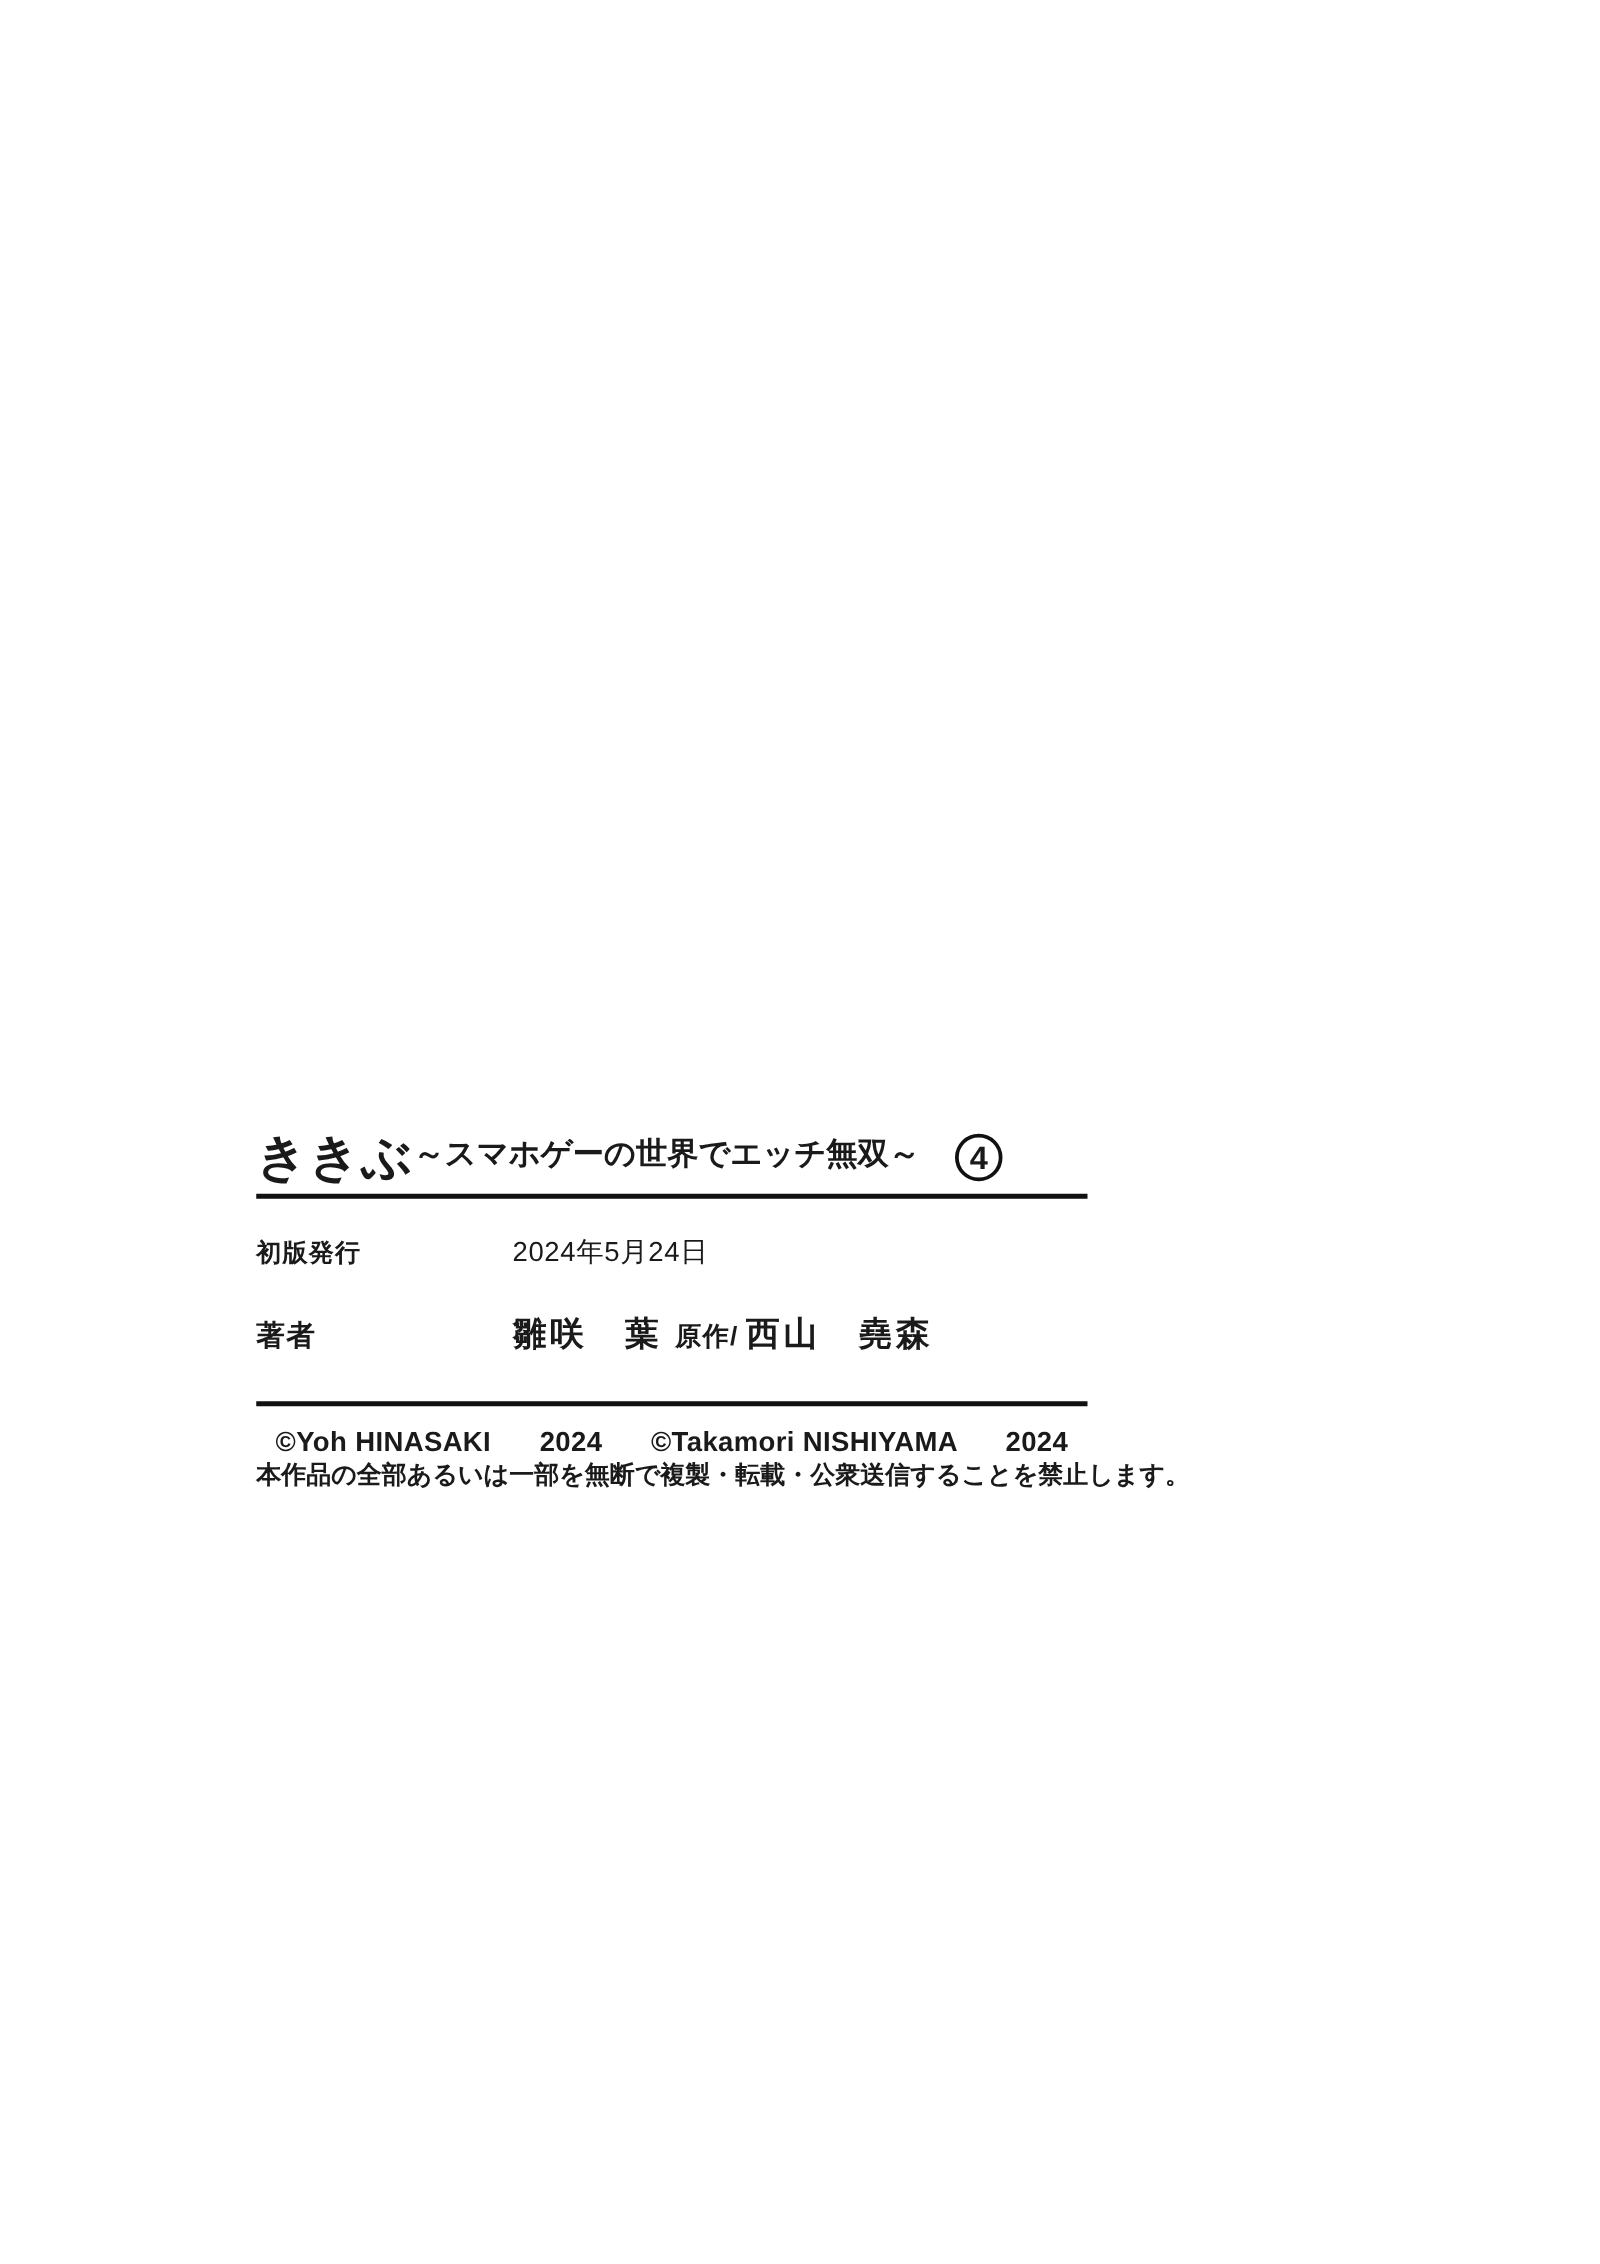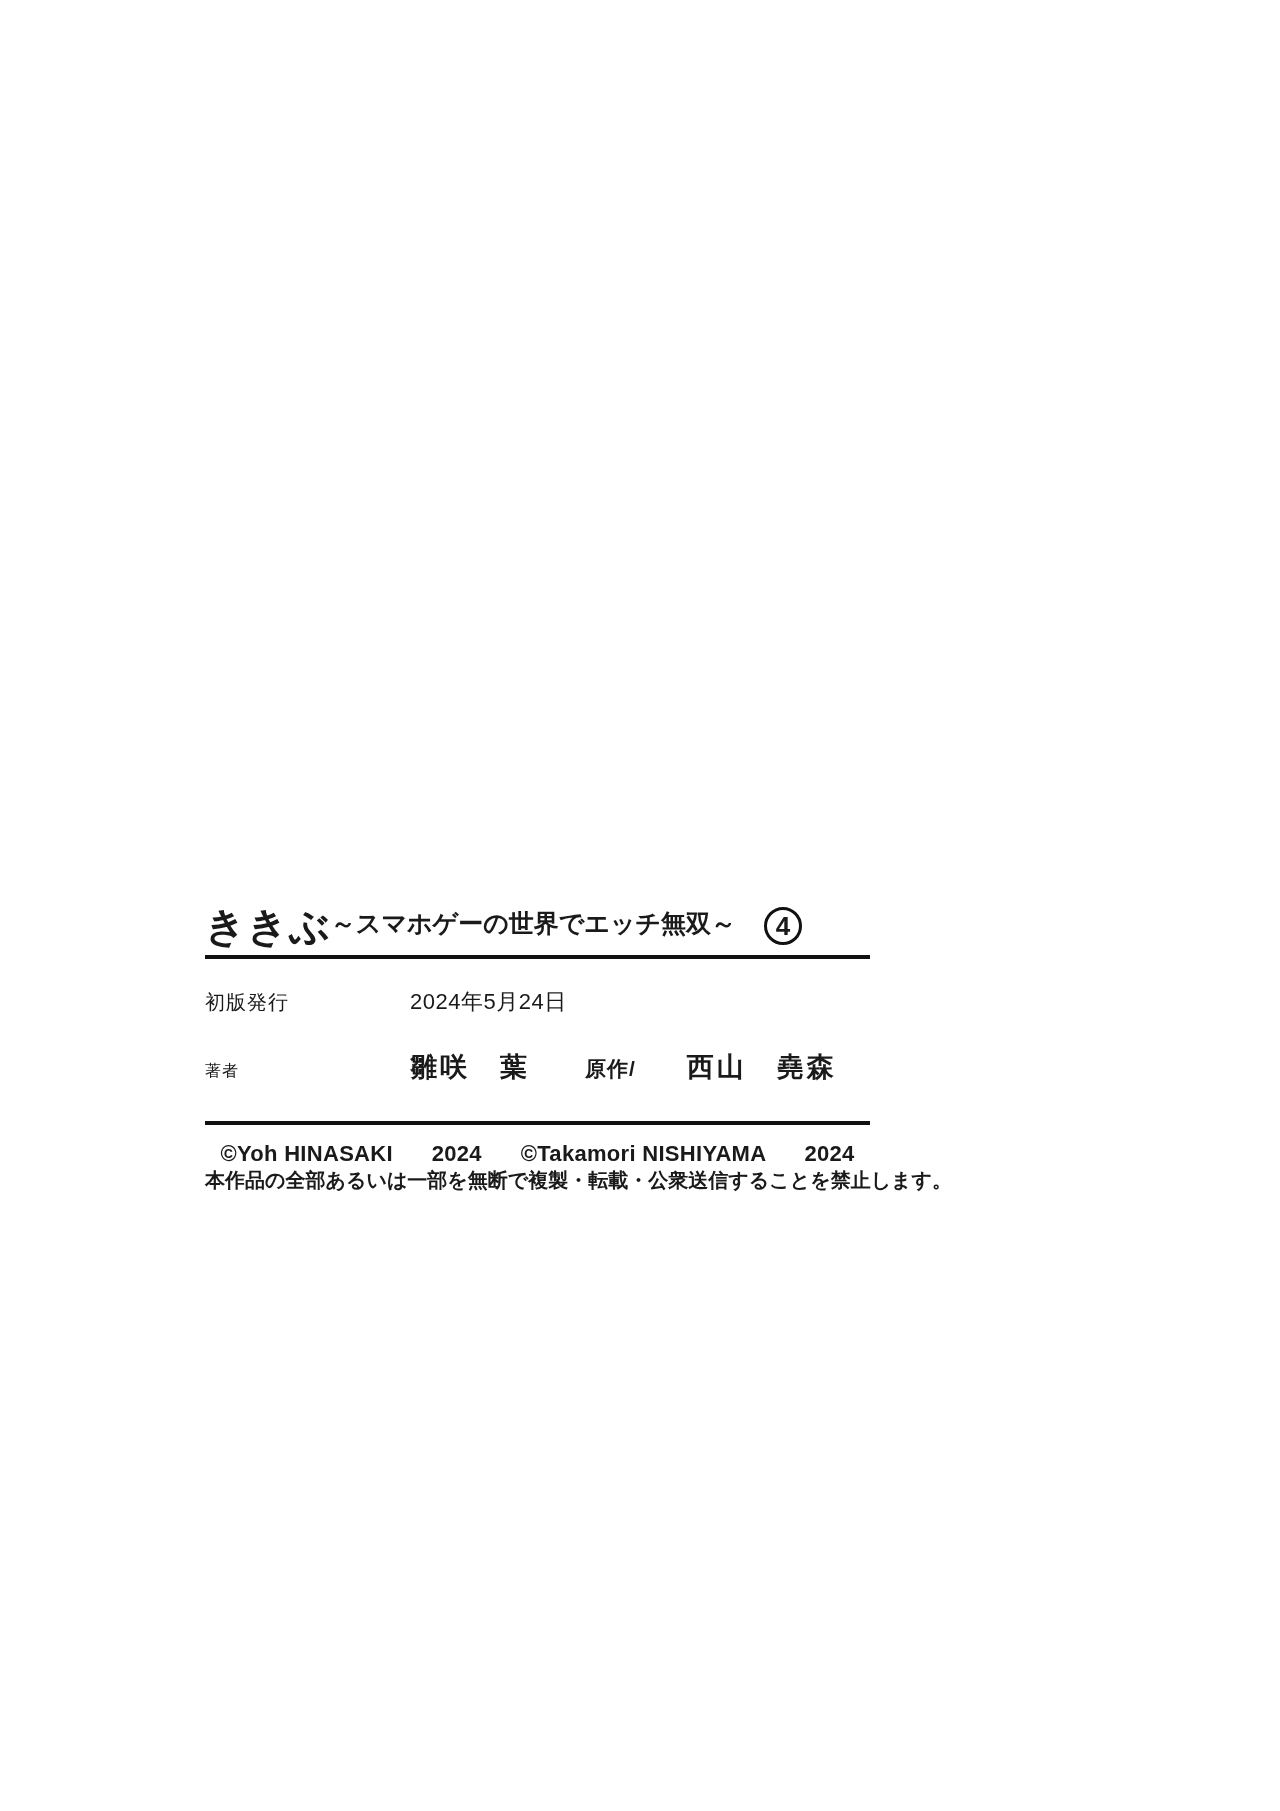--- a/index.html
+++ b/index.html
@@ -87,47 +87,46 @@
 
   .meta-row {
     display: flex;
     align-items: baseline;
     margin-bottom: 10px;
   }
 
   .meta-label {
     width: 205px;
     font-size: 20px;
-    font-weight: normal;
+    font-weight: bold;
     letter-spacing: 1px;
     flex: 0 0 205px;
   }
 
   .meta-value {
     font-size: 22px;
     font-weight: normal;
     letter-spacing: 0.5px;
   }
 
   .meta-row.author {
     margin-top: 32px;
     margin-bottom: 36px;
   }
 
   .meta-row.author .meta-label {
-    font-size: 16px;
+    font-size: 23px;
   }
 
   .author-value {
     font-size: 27px;
     font-weight: bold;
     letter-spacing: 1px;
     display: flex;
     align-items: baseline;
-    gap: 45px;
   }
 
   .author-name {
     letter-spacing: 3px;
   }
 
   .author-credit-label {
     font-size: 21px;
     font-weight: bold;
     margin-left: 10px;

